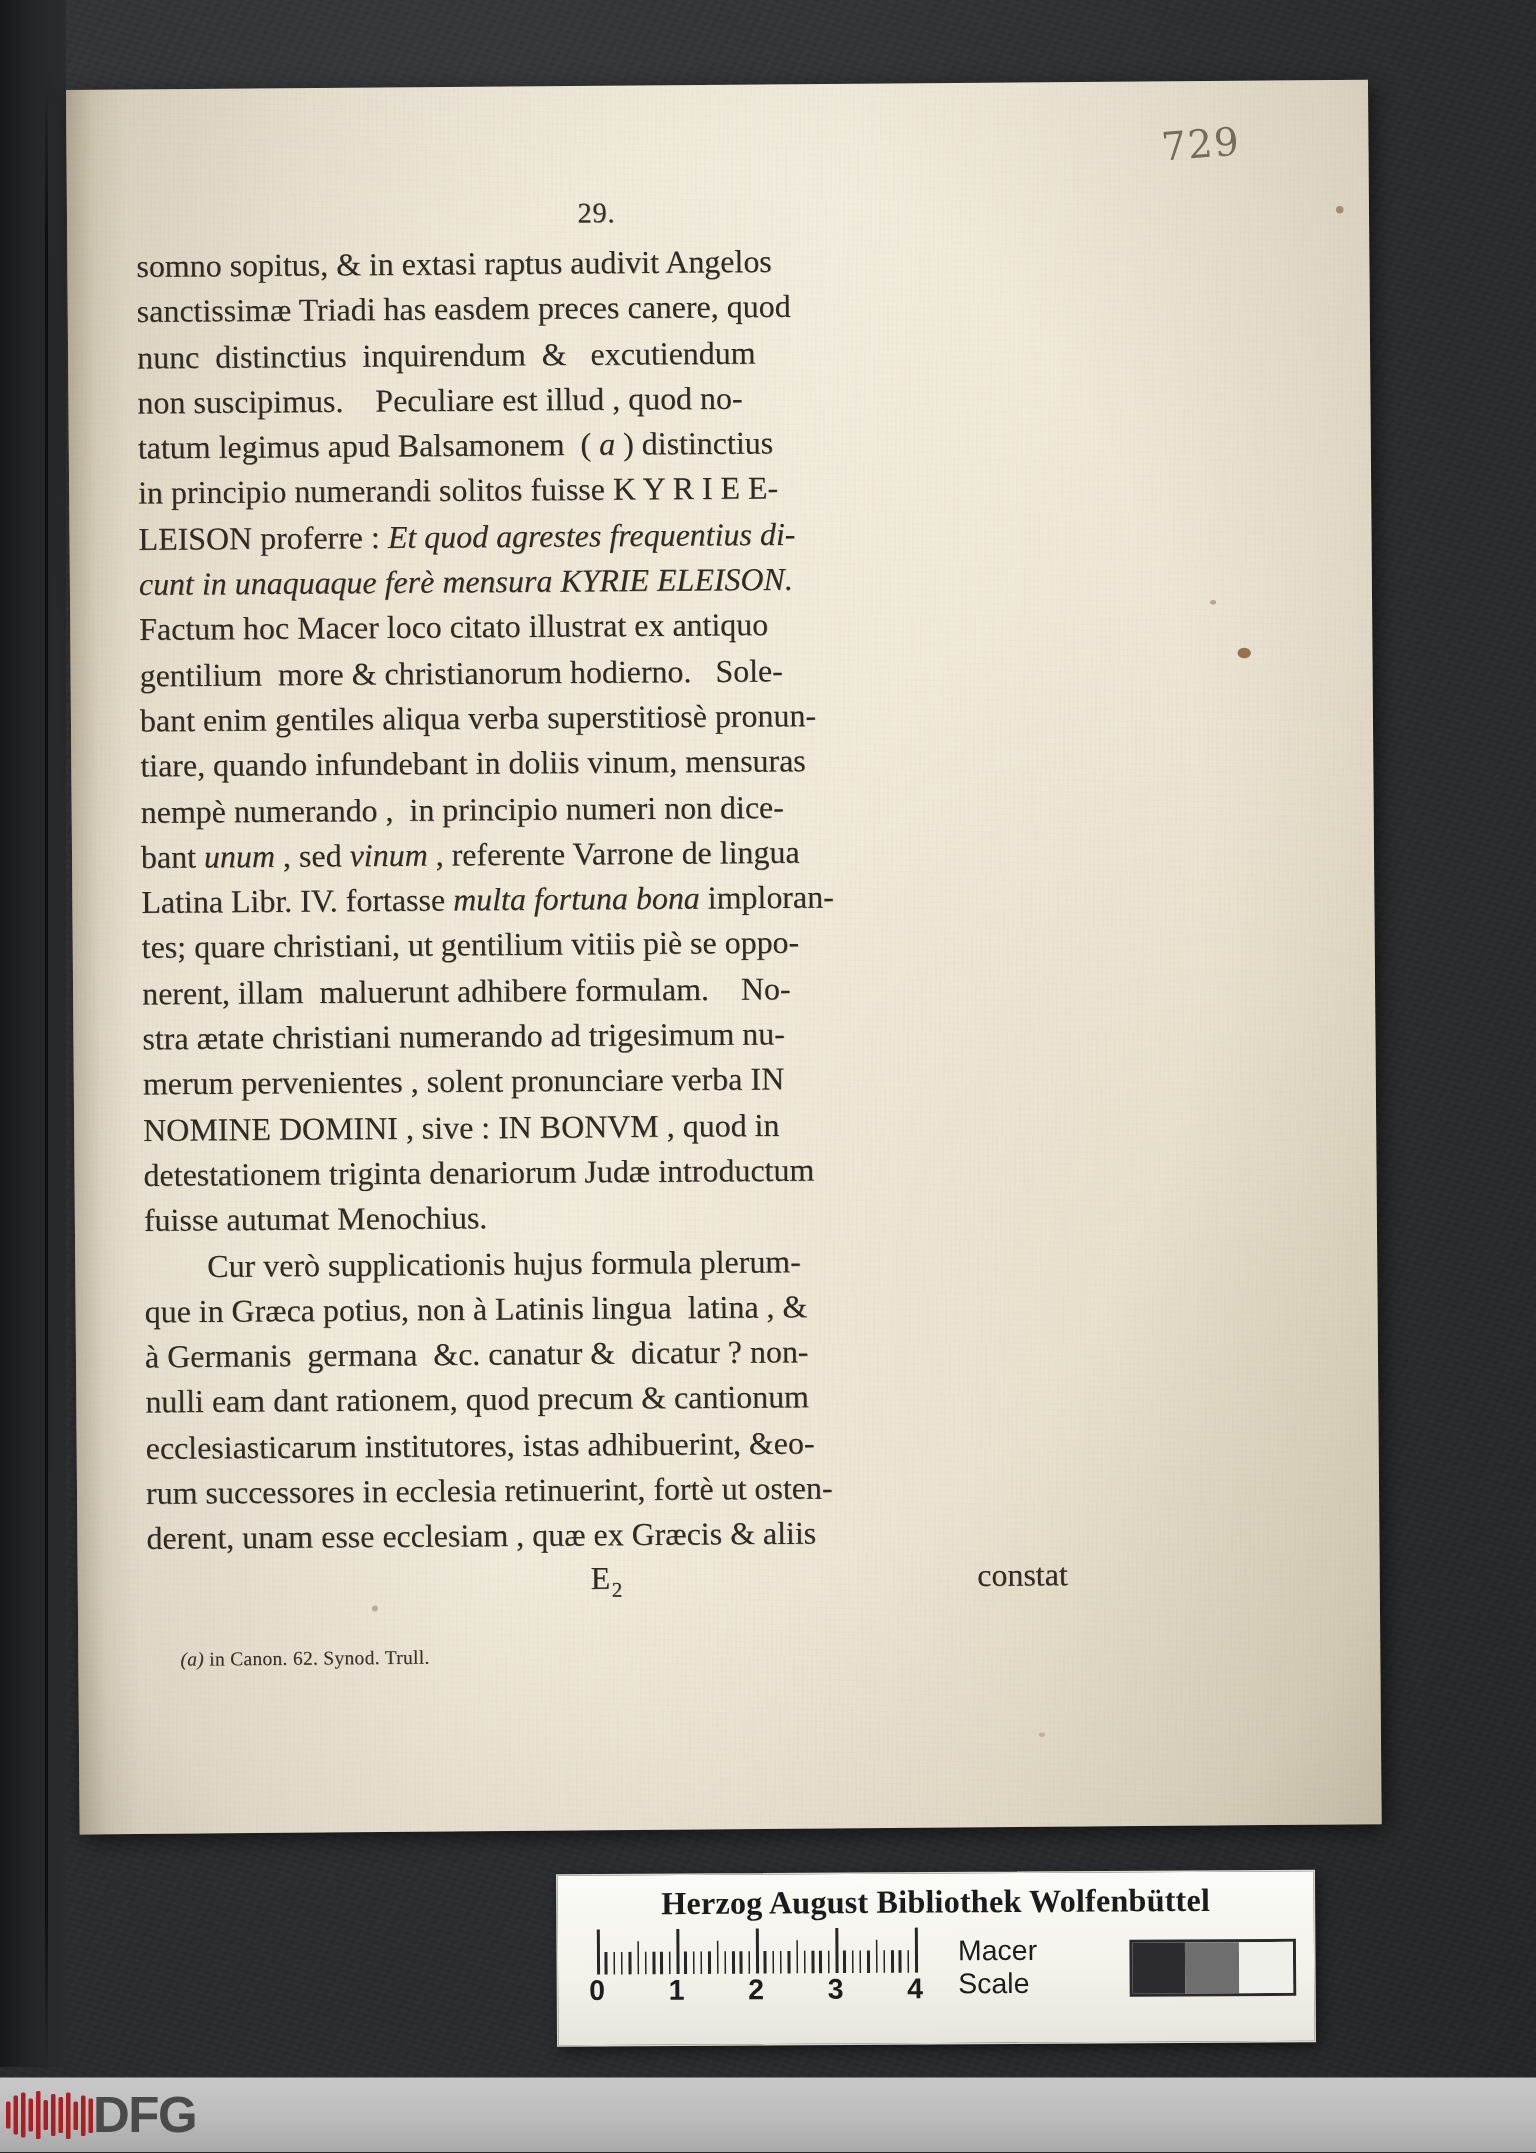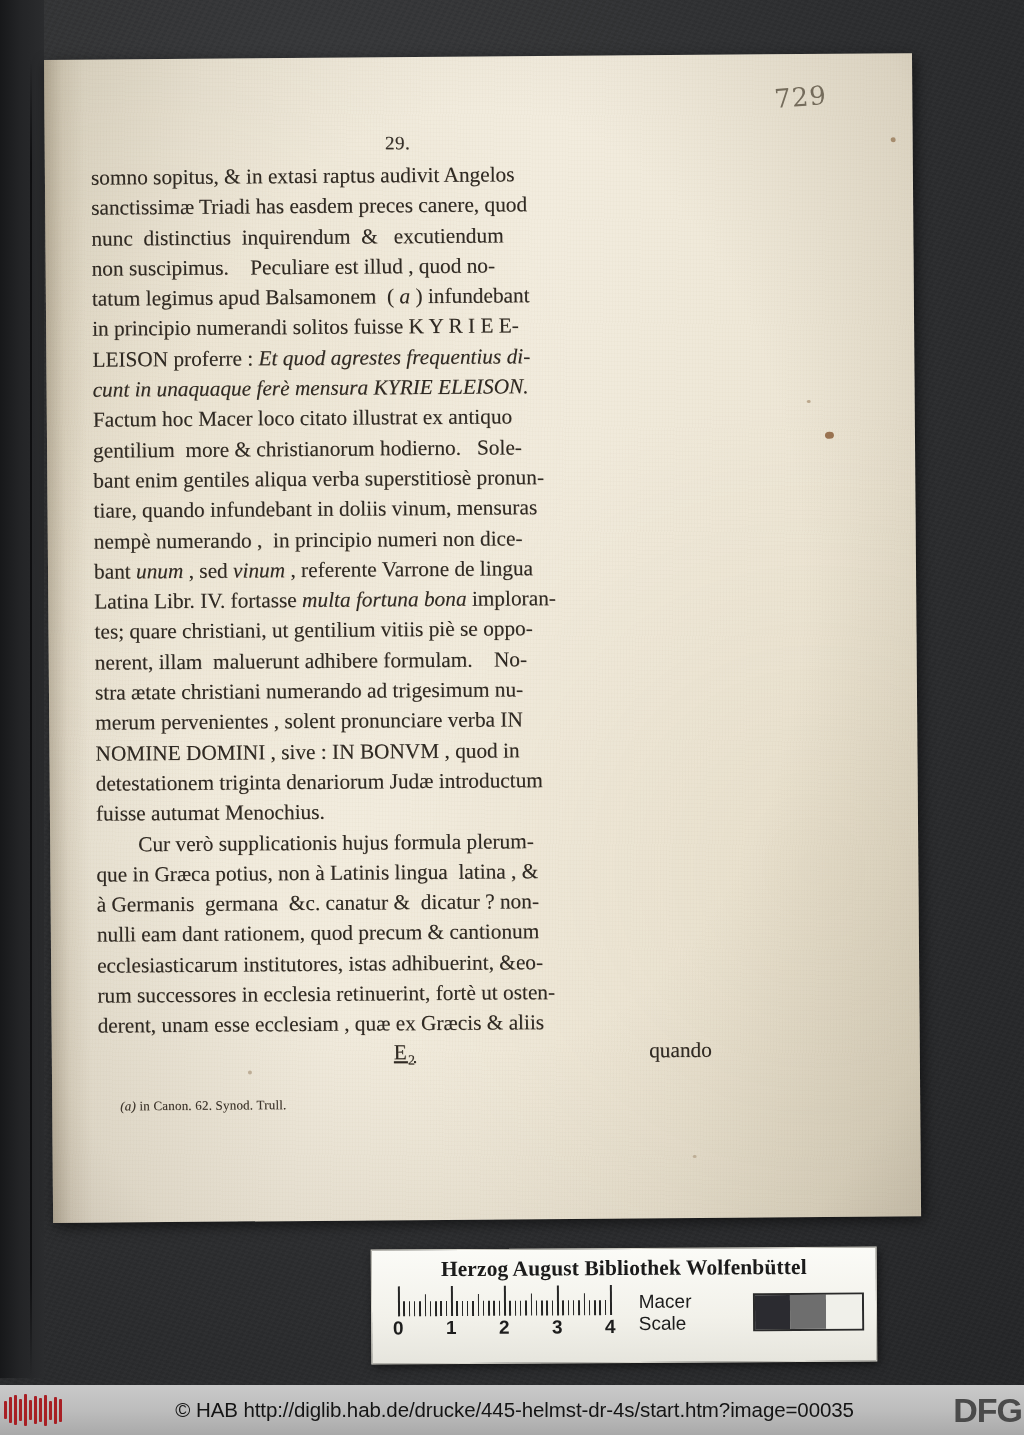--- a/index.html
+++ b/index.html
@@ -114,21 +114,20 @@
     height: 30px;
     color: #2f2a24;
     font-size: 21.3px;
     text-shadow: .35px .25px .35px rgba(80,62,40,.42);
   }
   .sig-mark {
     position: absolute;
     left: 50%;
     transform: translateX(-50%);
     letter-spacing: 1px;
-    text-decoration: underline;
   }
   .sig-mark sub { font-size: 14px; }
   .catchword {
     position: absolute;
     right: 0;
   }
   .footnote {
     margin-top: 26px;
     margin-left: 22px;
     font-size: 13px;
@@ -297,21 +296,21 @@
     <div class="pencil-num">729</div>
 
     <div class="page-body">
       <div class="folio">29.</div>
 
       <p class="para" id="para-0">
           <span class="ln"><span>somno sopitus, &amp; in extasi raptus audivit Angelos</span></span>
           <span class="ln"><span>sanctissimæ Triadi has easdem preces canere, quod</span></span>
           <span class="ln"><span>nunc  distinctius  inquirendum  &amp;   excutiendum</span></span>
           <span class="ln"><span>non suscipimus.    Peculiare est illud , quod no-</span></span>
-          <span class="ln"><span>tatum legimus apud Balsamonem  ( </span><span class="it">a</span><span> ) infundebant</span></span>
+          <span class="ln"><span>tatum legimus apud Balsamonem  ( </span><span class="it">a</span><span> ) distinctius</span></span>
           <span class="ln"><span>in principio numerandi solitos fuisse K Y R I E E-</span></span>
           <span class="ln"><span>LEISON proferre : </span><span class="it">Et quod agrestes frequentius di-</span></span>
           <span class="ln"><span class="it">cunt in unaquaque ferè mensura KYRIE ELEISON.</span></span>
           <span class="ln"><span>Factum hoc Macer loco citato illustrat ex antiquo</span></span>
           <span class="ln"><span>gentilium  more &amp; christianorum hodierno.   Sole-</span></span>
           <span class="ln"><span>bant enim gentiles aliqua verba superstitiosè pronun-</span></span>
           <span class="ln"><span>tiare, quando infundebant in doliis vinum, mensuras</span></span>
           <span class="ln"><span>nempè numerando ,  in principio numeri non dice-</span></span>
           <span class="ln"><span>bant </span><span class="it">unum</span><span> , sed </span><span class="it">vinum</span><span> , referente Varrone de lingua</span></span>
           <span class="ln"><span>Latina Libr. IV. fortasse </span><span class="it">multa fortuna bona</span><span> imploran-</span></span>
@@ -329,21 +328,21 @@
           <span class="ln"><span>que in Græca potius, non à Latinis lingua  latina , &amp;</span></span>
           <span class="ln"><span>à Germanis  germana  &amp;c. canatur &amp;  dicatur ? non-</span></span>
           <span class="ln"><span>nulli eam dant rationem, quod precum &amp; cantionum</span></span>
           <span class="ln"><span>ecclesiasticarum institutores, istas adhibuerint, &amp;eo-</span></span>
           <span class="ln"><span>rum successores in ecclesia retinuerint, fortè ut osten-</span></span>
           <span class="ln"><span>derent, unam esse ecclesiam , quæ ex Græcis &amp; aliis</span></span>
         </p>
 
       <div class="sig-line">
         <span class="sig-mark"><span>E</span><sub>2</sub></span>
-        <span class="catchword">quando</span>
+        <span class="catchword">constat</span>
       </div>
 
       <div class="footnote">
         <span class="fn-mark">(a)</span>
         <span>in Canon. 62. Synod. Trull.</span>
       </div>
     </div>
   </div>
 
   <div class="calib-card">
@@ -420,17 +419,16 @@
         <i style="height: 22px; background: rgb(168, 31, 36);"></i>
         <i style="height: 32px; background: rgb(168, 31, 36);"></i>
         <i style="height: 20px; background: rgb(168, 31, 36);"></i>
         <i style="height: 28px; background: rgb(168, 31, 36);"></i>
         <i style="height: 24px; background: rgb(168, 31, 36);"></i>
         <i style="height: 31px; background: rgb(168, 31, 36);"></i>
         <i style="height: 19px; background: rgb(168, 31, 36);"></i>
         <i style="height: 27px; background: rgb(168, 31, 36);"></i>
         <i style="height: 23px; background: rgb(168, 31, 36);"></i>
       </span>
-    <span class="url-text">© HAB http://diglib.hab.de/drucke/445-helmst-dr-4s/start.htm?image=00035</span>
     <span class="dfg-logo">DFG</span>
   </div>
 
 </div>
 
 </body></html>

